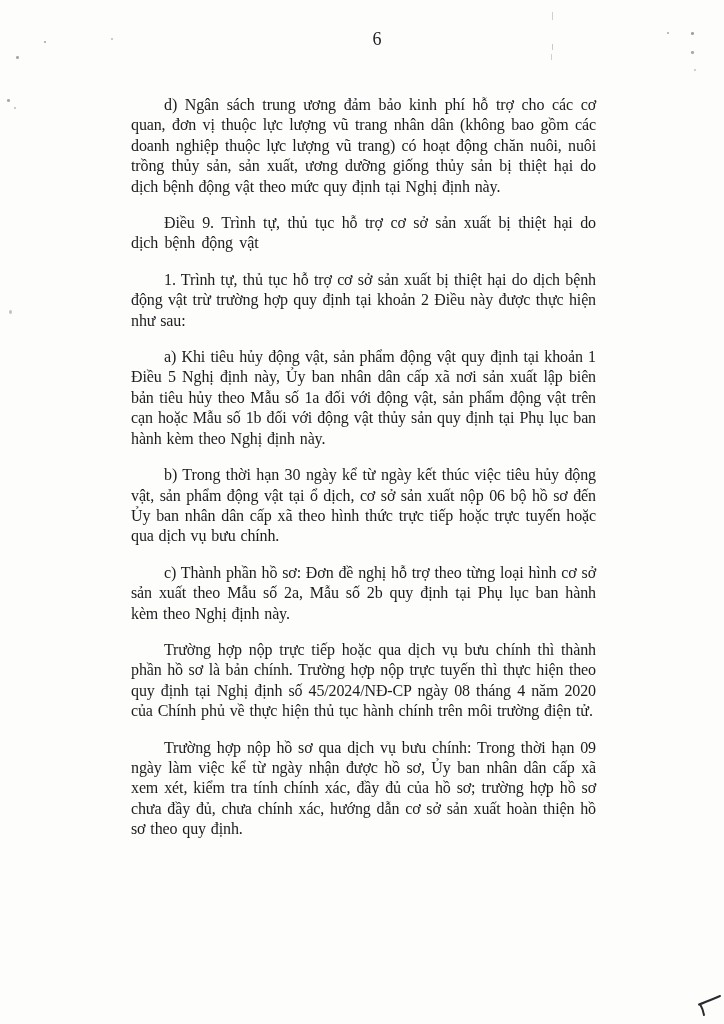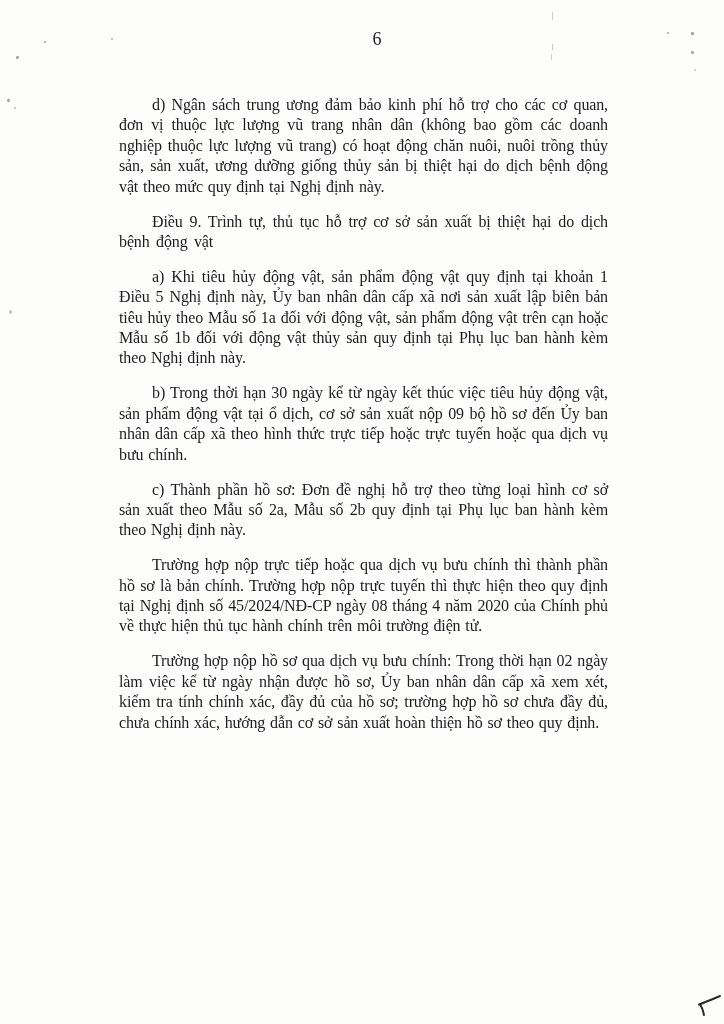--- a/index.html
+++ b/index.html
@@ -26,21 +26,21 @@
   }
 
   .content {
     position: absolute;
     left: 115px;
     top: 95px;
     width: 497px;
   }
 
   .content p {
-    margin: 4px;
+    margin: 16px;
     margin-top: 14.5px;
     font-size: 16px;
     line-height: 20.4px;
     letter-spacing: -0.12px;
     word-spacing: 1px;
     text-align: justify;
     text-indent: 33px;
   }
   .content p:first-child { margin-top: 0; }
 
@@ -71,25 +71,26 @@
 </head>
 <body>
 
 <div class="page">
 
   <div class="page-number">6</div>
 
   <div class="content">
     <p class="body">d) Ngân sách trung ương đảm bảo kinh phí hỗ trợ cho các cơ quan, đơn vị thuộc lực lượng vũ trang nhân dân (không bao gồm các doanh nghiệp thuộc lực lượng vũ trang) có hoạt động chăn nuôi, nuôi trồng thủy sản, sản xuất, ương dưỡng giống thủy sản bị thiệt hại do dịch bệnh động vật theo mức quy định tại Nghị định này.</p>
     <p class="heading">Điều 9. Trình tự, thủ tục hỗ trợ cơ sở sản xuất bị thiệt hại do dịch bệnh động vật</p>
+    <p class="body">1. Trình tự, thủ tục hỗ trợ cơ sở sản xuất bị thiệt hại do dịch bệnh động vật trừ trường hợp quy định tại khoản 2 Điều này được thực hiện như sau:</p>
     <p class="body">a) Khi tiêu hủy động vật, sản phẩm động vật quy định tại khoản 1 Điều 5 Nghị định này, Ủy ban nhân dân cấp xã nơi sản xuất lập biên bản tiêu hủy theo Mẫu số 1a đối với động vật, sản phẩm động vật trên cạn hoặc Mẫu số 1b đối với động vật thủy sản quy định tại Phụ lục ban hành kèm theo Nghị định này.</p>
-    <p class="body">b) Trong thời hạn 30 ngày kể từ ngày kết thúc việc tiêu hủy động vật, sản phẩm động vật tại ổ dịch, cơ sở sản xuất nộp 09 bộ hồ sơ đến Ủy ban nhân dân cấp xã theo hình thức trực tiếp hoặc trực tuyến hoặc qua dịch vụ bưu chính.</p>
+    <p class="body">b) Trong thời hạn 30 ngày kể từ ngày kết thúc việc tiêu hủy động vật, sản phẩm động vật tại ổ dịch, cơ sở sản xuất nộp 06 bộ hồ sơ đến Ủy ban nhân dân cấp xã theo hình thức trực tiếp hoặc trực tuyến hoặc qua dịch vụ bưu chính.</p>
     <p class="body">c) Thành phần hồ sơ: Đơn đề nghị hỗ trợ theo từng loại hình cơ sở sản xuất theo Mẫu số 2a, Mẫu số 2b quy định tại Phụ lục ban hành kèm theo Nghị định này.</p>
     <p class="body">Trường hợp nộp trực tiếp hoặc qua dịch vụ bưu chính thì thành phần hồ sơ là bản chính. Trường hợp nộp trực tuyến thì thực hiện theo quy định tại Nghị định số 45/2024/NĐ-CP ngày 08 tháng 4 năm 2020 của Chính phủ về thực hiện thủ tục hành chính trên môi trường điện tử.</p>
-    <p class="body">Trường hợp nộp hồ sơ qua dịch vụ bưu chính: Trong thời hạn 02 ngày làm việc kể từ ngày nhận được hồ sơ, Ủy ban nhân dân cấp xã xem xét, kiểm tra tính chính xác, đầy đủ của hồ sơ; trường hợp hồ sơ chưa đầy đủ, chưa chính xác, hướng dẫn cơ sở sản xuất hoàn thiện hồ sơ theo quy định.</p>
+    <p class="body">Trường hợp nộp hồ sơ qua dịch vụ bưu chính: Trong thời hạn 09 ngày làm việc kể từ ngày nhận được hồ sơ, Ủy ban nhân dân cấp xã xem xét, kiểm tra tính chính xác, đầy đủ của hồ sơ; trường hợp hồ sơ chưa đầy đủ, chưa chính xác, hướng dẫn cơ sở sản xuất hoàn thiện hồ sơ theo quy định.</p>
   </div>
 
   <span class="speck" style="left:44px;  top:41px;  width:2px;   height:2px;   opacity:.55"></span>
   <span class="speck" style="left:16px;  top:56px;  width:2.5px; height:2.5px; opacity:.5"></span>
   <span class="speck" style="left:111px; top:38px;  width:2px;   height:2px;   opacity:.4"></span>
   <span class="speck" style="left:7px;   top:99px;  width:2.5px; height:2.5px; opacity:.5"></span>
   <span class="speck" style="left:14px;  top:107px; width:2px;   height:2px;   opacity:.4"></span>
   <span class="speck" style="left:9px;   top:310px; width:3px;   height:4px;   opacity:.35"></span>
   <span class="speck" style="left:667px; top:32px;  width:2px;   height:2px;   opacity:.5"></span>
   <span class="speck" style="left:691px; top:32px;  width:2.5px; height:2.5px; opacity:.55"></span>

